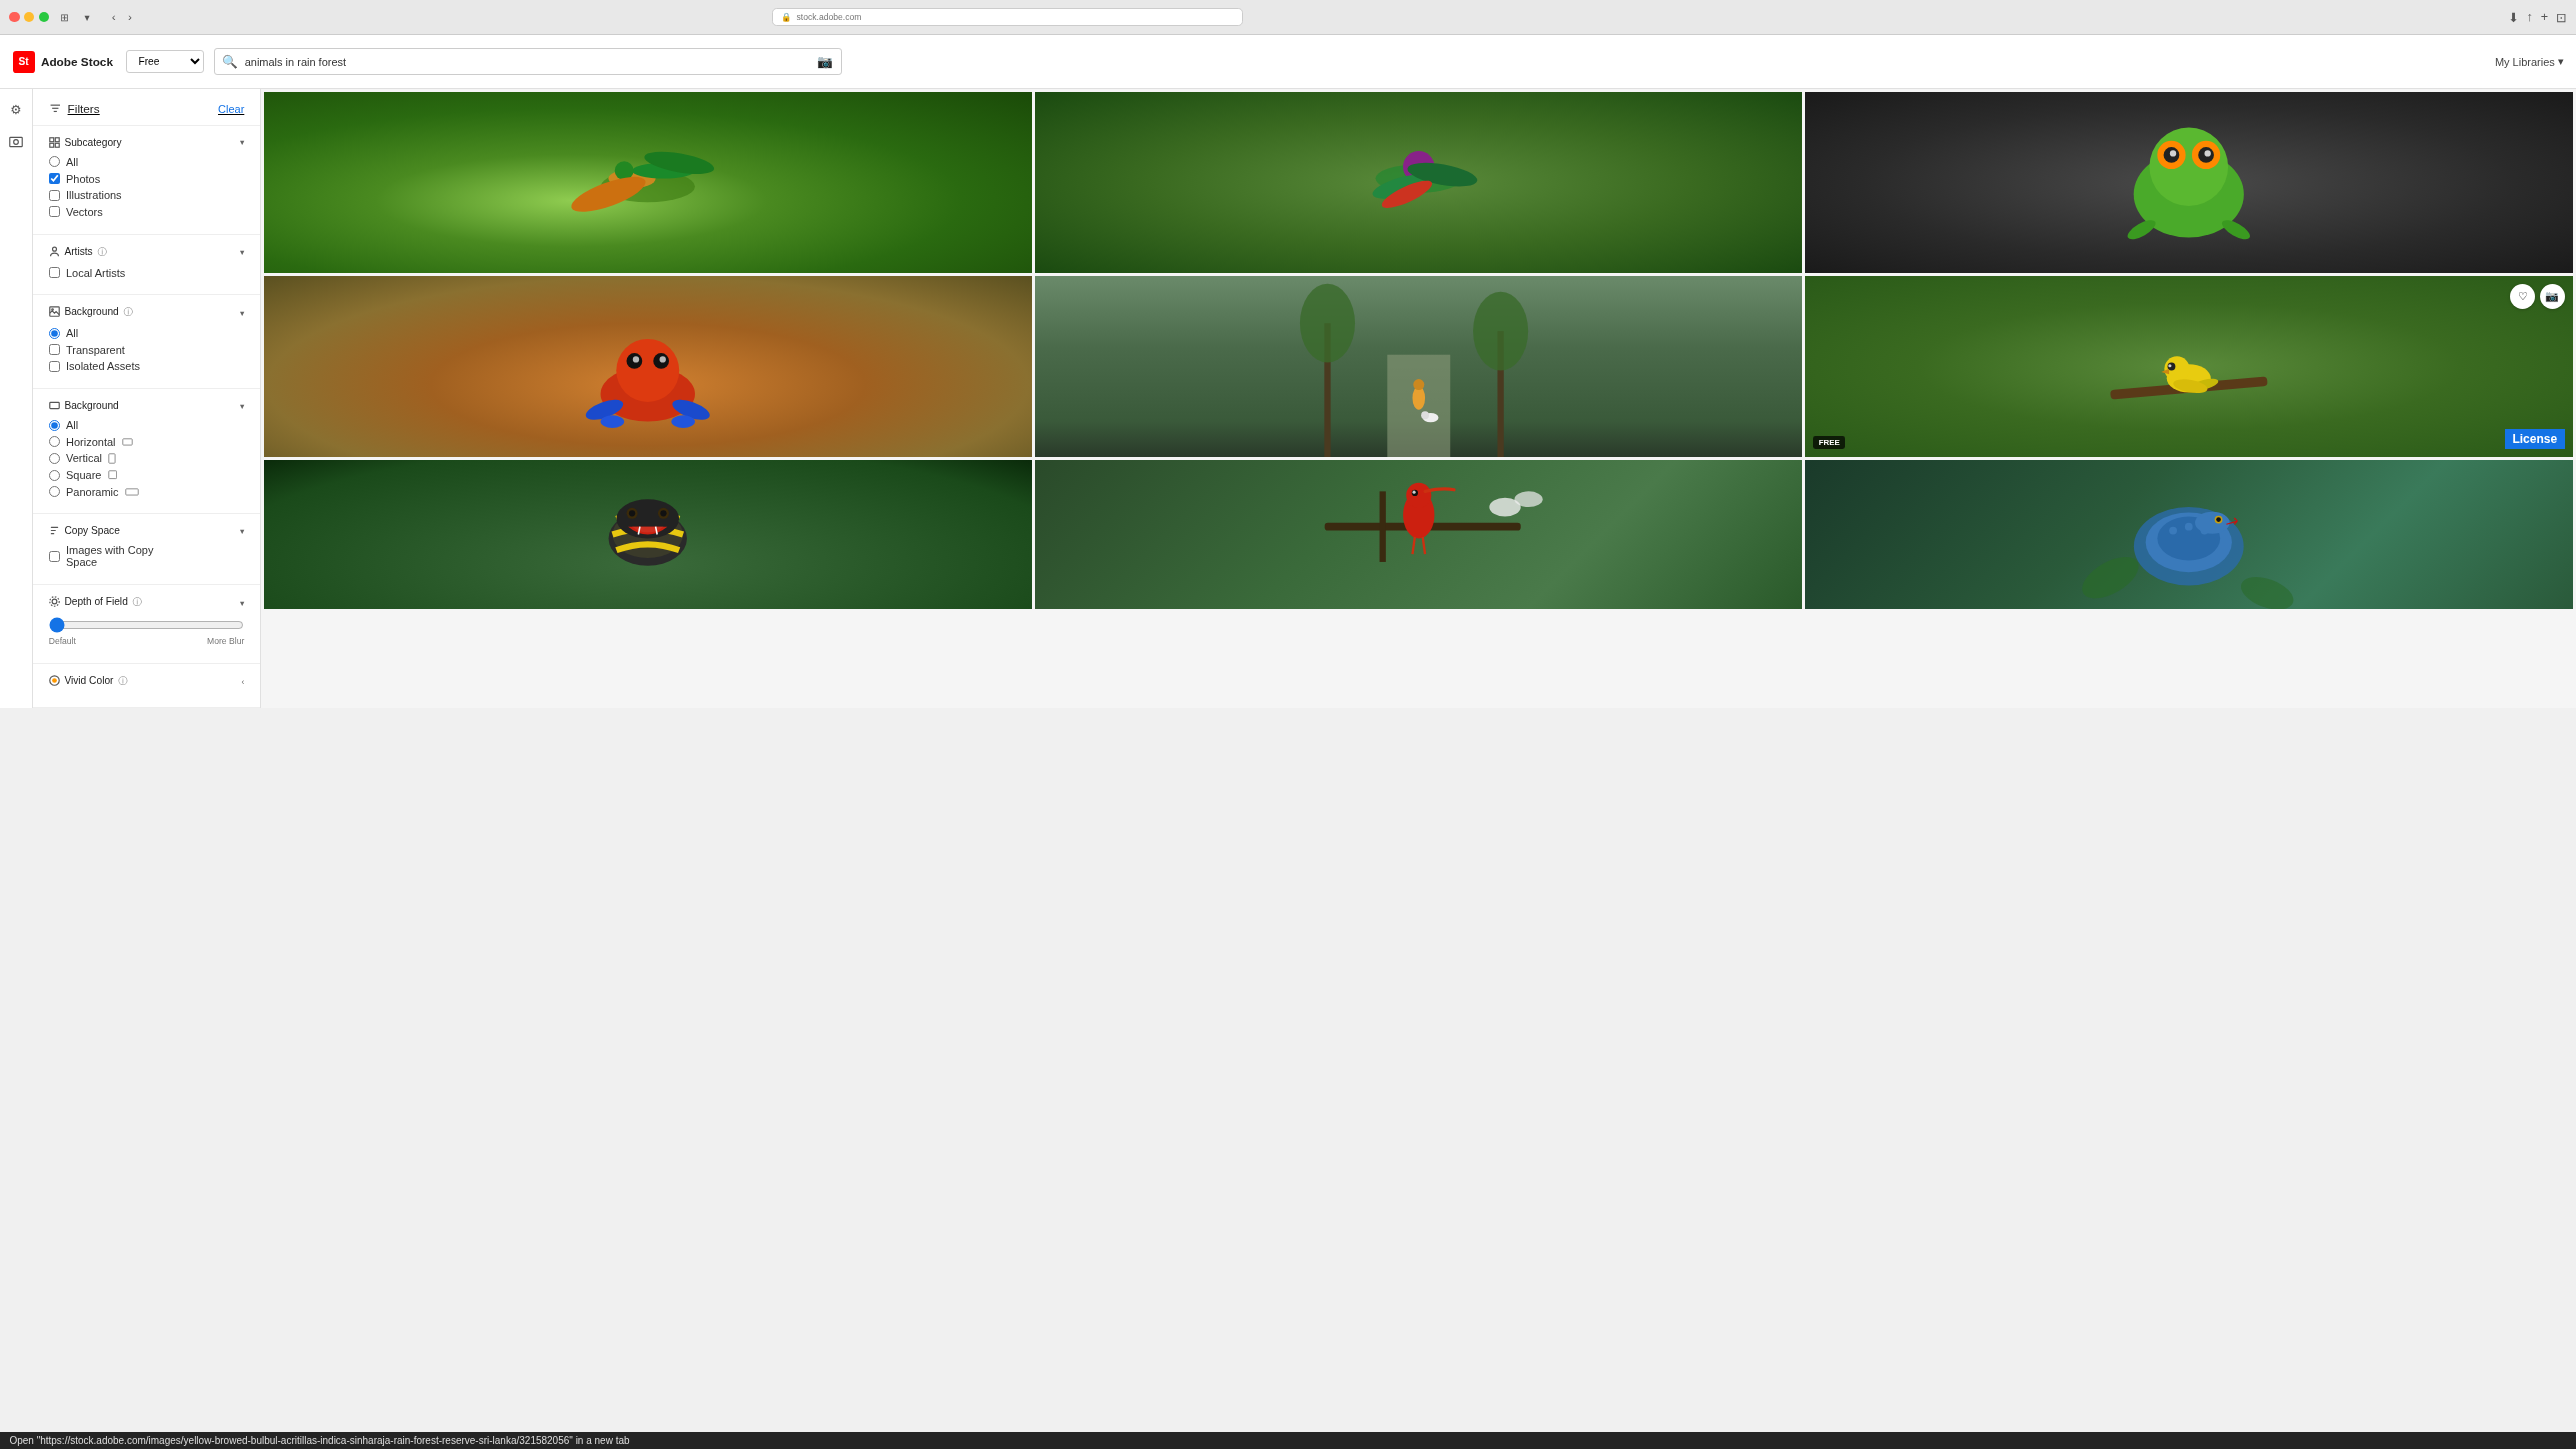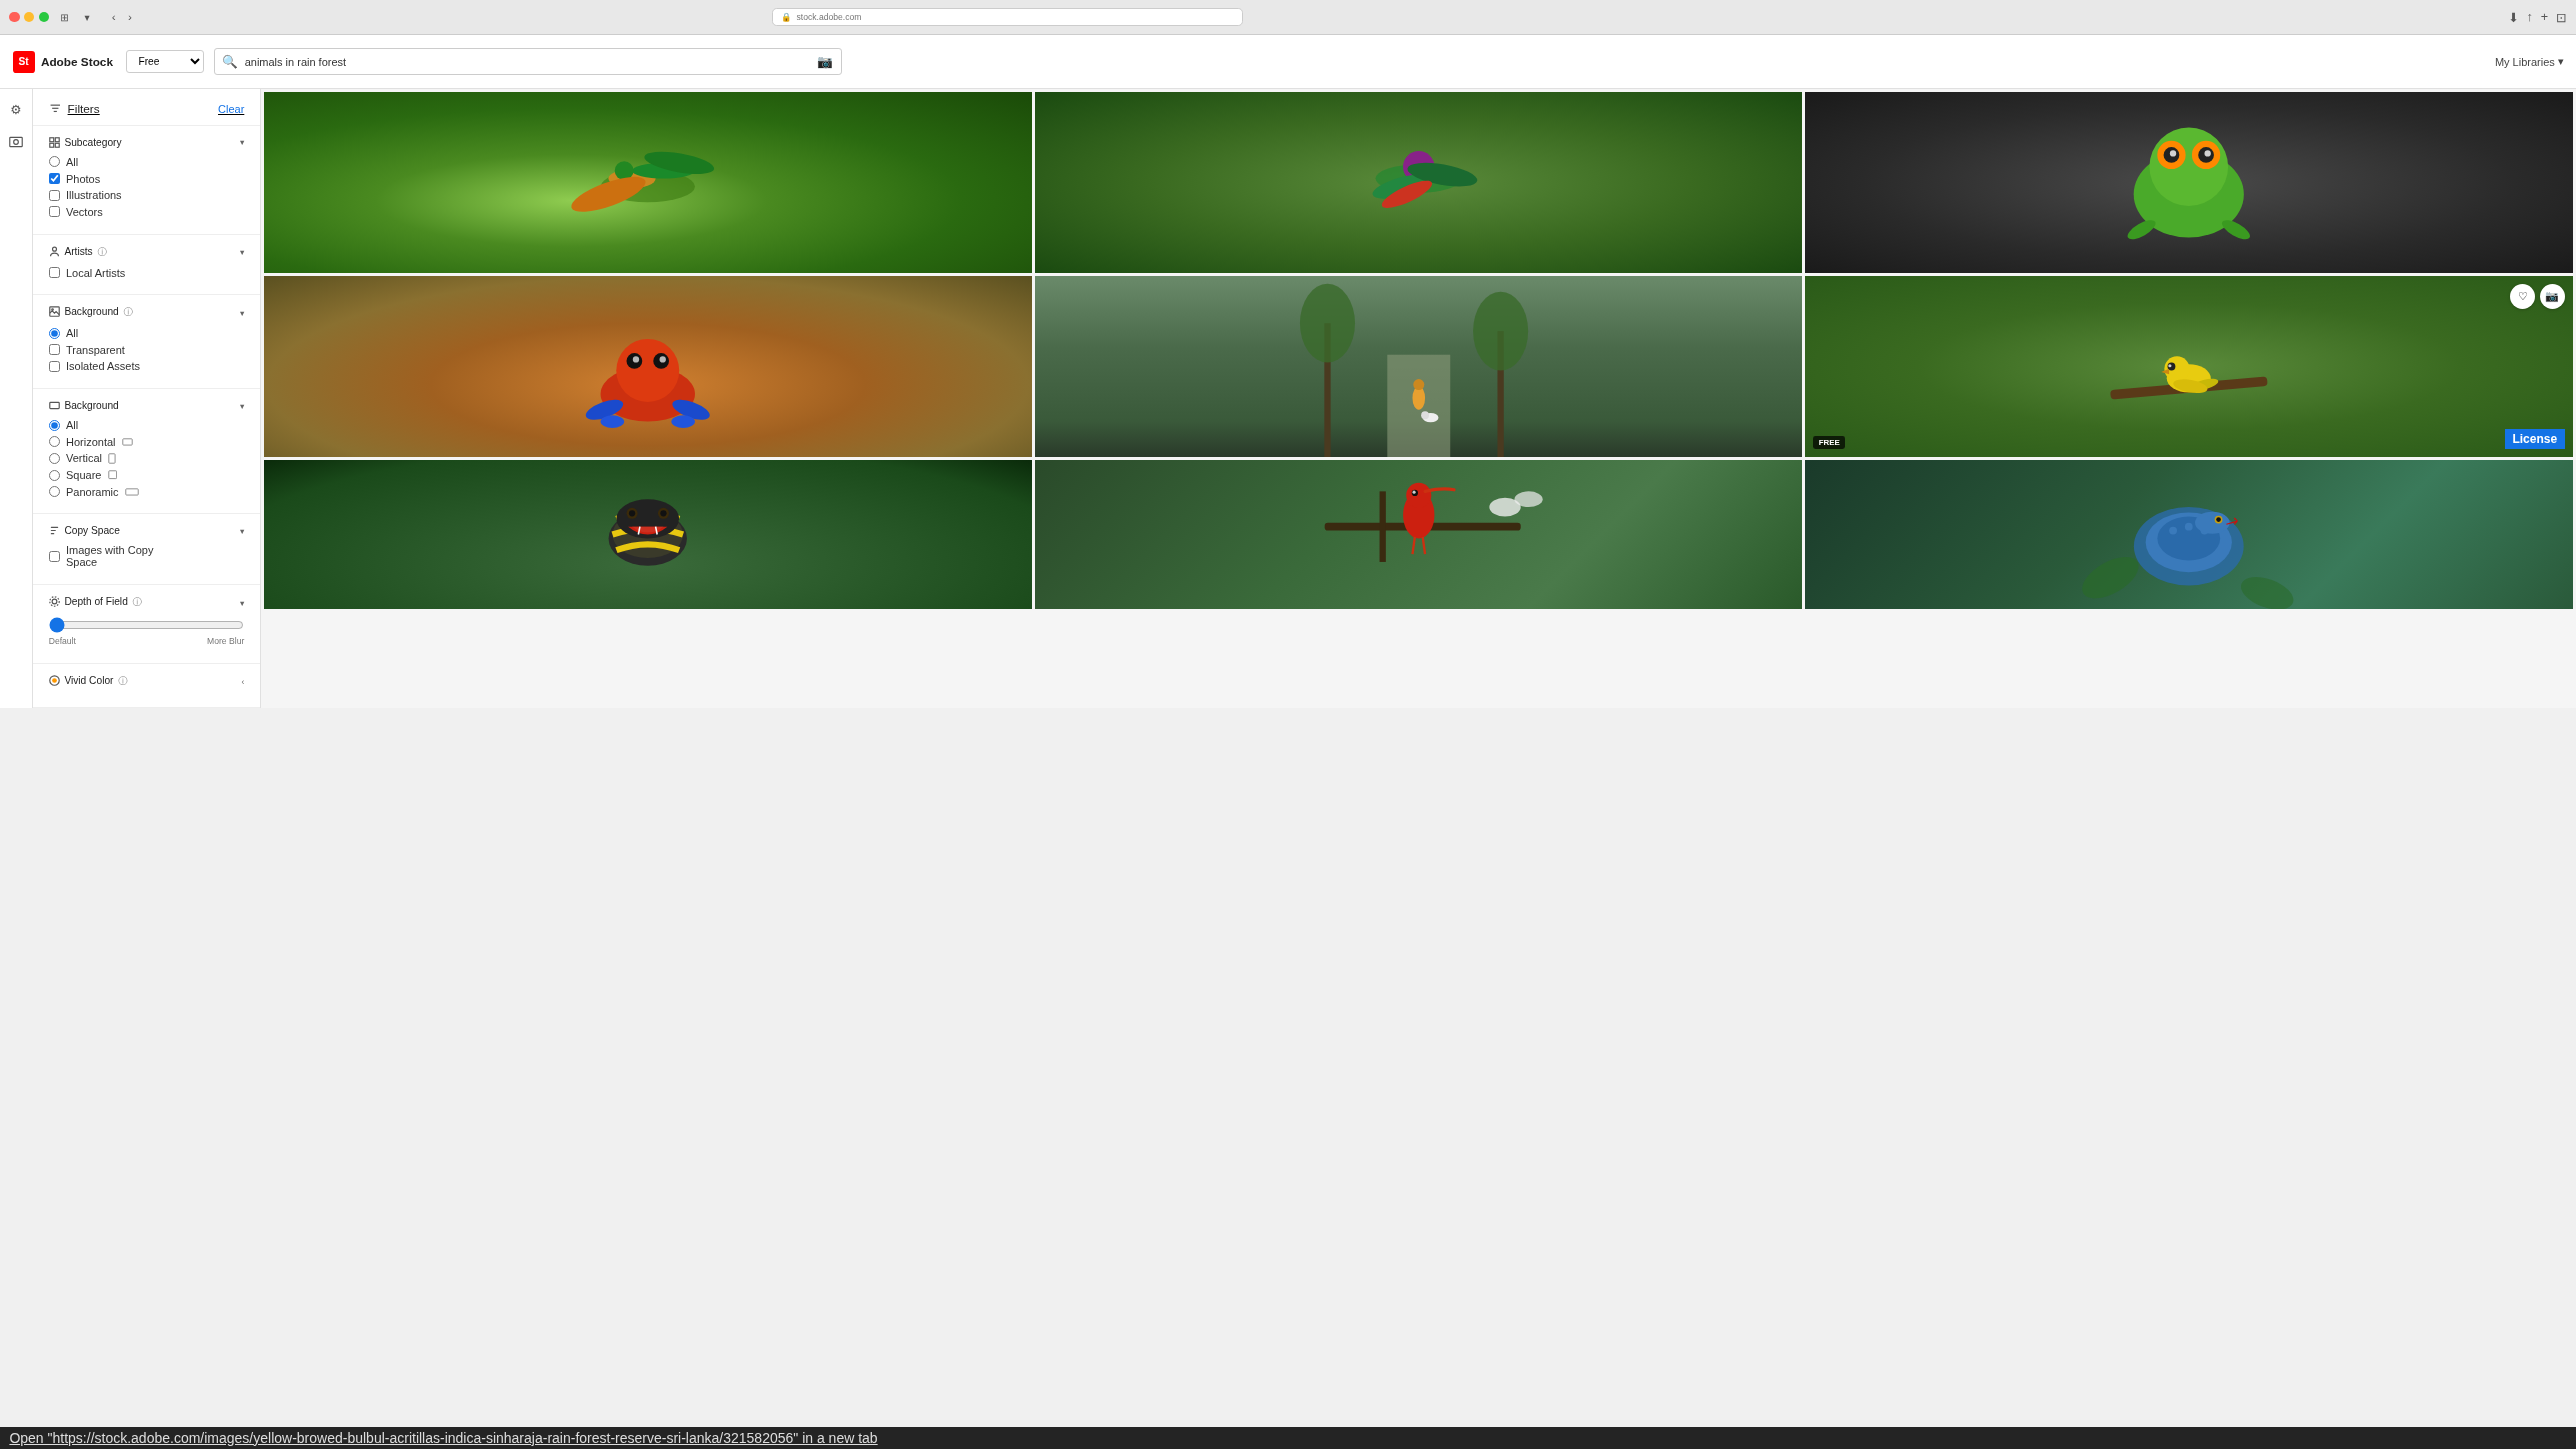--- a/index.html
+++ b/index.html
@@ -188,28 +188,27 @@
       cursor: pointer;
       border-radius: 3.1px;
       color: #555;
       font-size: 12.6px;
     }
 
     
     .status-bar {
       background: rgba(0,0,0,0.85);
       color: #ddd;
-      font-size: 14px;
+      font-size: 10px;
       padding: 3.1px 9.4px;
       position: fixed;
       bottom: 0;
       left: 0;
       right: 0;
       z-index: 200;
-      text-decoration: underline;
     }
 
     
     .img-parrot1 {
       background: radial-gradient(ellipse at center, #5a9a3a 0%, #3a7a2a 40%, #2a5a1a 70%, #1a3a0a 100%);
     }
     .img-yellowbird {
       background: radial-gradient(ellipse at center, #4a7a3a 0%, #3a6a2a 50%, #2a5a1a 100%);
     }
 

